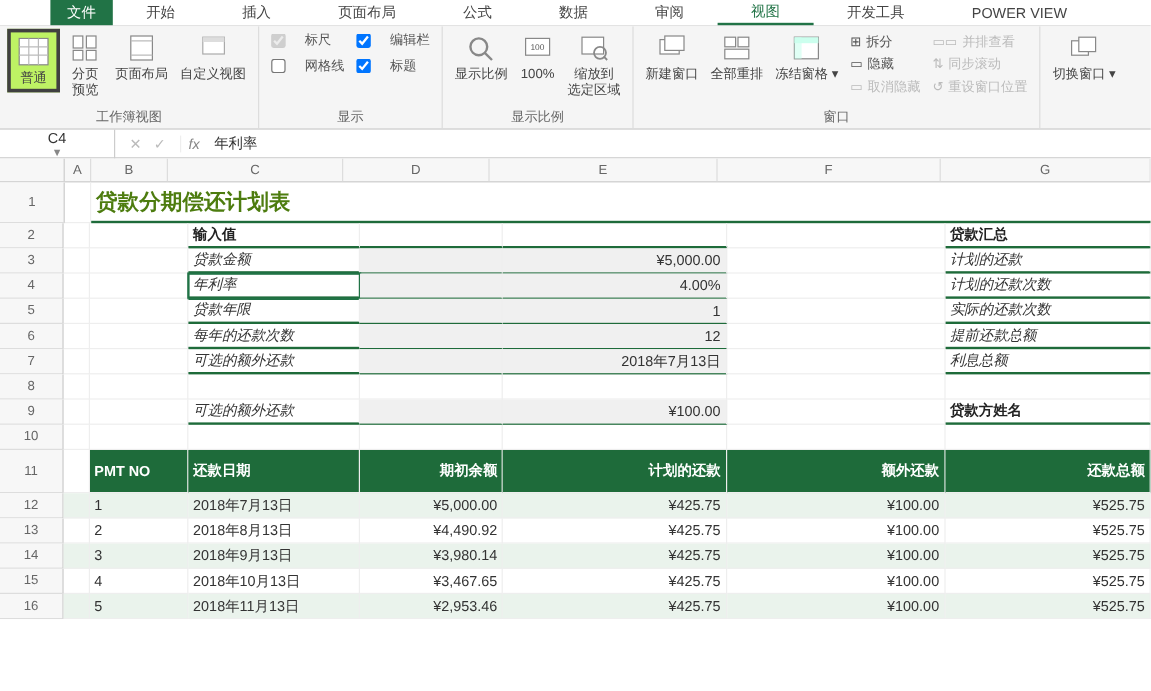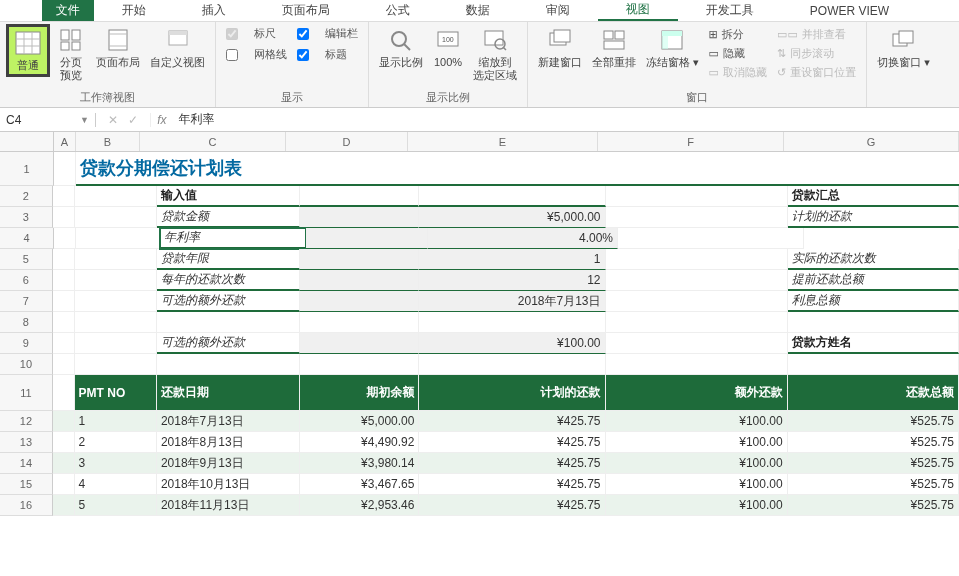--- a/index.html
+++ b/index.html
@@ -21,21 +21,21 @@
 .rbtn .ricon { width: 30px; height: 28px; display: flex; align-items: center; justify-content: center; }
 .rbtn .rlabel { font-size: 11px; color: #444; text-align: center; line-height: 13px; margin-top: 2px; }
 .chkrow { display: flex; align-items: center; gap: 16px; font-size: 11px; color: #555; padding: 2px 4px; }
 .chkrow input { width: 12px; height: 12px; }
 .vcol { display: flex; flex-direction: column; gap: 2px; }
 .mini-btn { display: flex; align-items: center; gap: 4px; font-size: 11px; color: #555; padding: 1px 4px; }
 .mini-btn.disabled { color: #bbb; }
 
 
 .formula-bar { display: flex; align-items: center; height: 24px; border-bottom: 1px solid #ccc; position: relative; }
-.namebox { width: 96px; border-right: 1px solid #ccc; padding: 0 6px; display: flex; align-items: center; justify-content: space-between; }
+.namebox { width: 96px; border-right: 1px solid #ccc; padding: 0 6px; display: flex; align-items: center; justify-content: space-between; flex-direction: column; }
 .namebox .dd { color: #888; font-size: 9px; }
 .fbar-icons { display: flex; align-items: center; gap: 10px; padding: 0 12px; color: #bbb; border-right: 1px solid #eee; }
 .fbar-fx { font-style: italic; color: #888; padding: 0 6px; }
 .fbar-input { flex: 1; padding: 0 6px; }
 
 
 .sheet { position: relative; overflow: hidden; }
 .colheaders { display: flex; height: 20px; border-bottom: 1px solid #ccc; background: #f7f7f7; }
 .corner { width: 54px; border-right: 1px solid #ccc; }
 .ch { border-right: 1px solid #ddd; display: flex; align-items: center; justify-content: center; color: #666; font-size: 11px; }
@@ -53,21 +53,21 @@
 .cell { border-right: 1px solid #eee; border-bottom: 1px solid #eee; display: flex; align-items: center; padding: 0 4px; font-size: 12px; position: relative; }
 .cell.A { width: 22px; }
 .cell.B { width: 84px; }
 .cell.C { width: 146px; }
 .cell.D { width: 122px; }
 .cell.E { width: 190px; justify-content: flex-end; }
 .cell.F { width: 186px; }
 .cell.G { width: 175px; }
 
 .row1 { height: 34px; }
-.title-text { font-size: 18px; font-weight: bold; color: #0369a1; }
+.title-text { font-size: 18px; font-weight: bold; color: #4d7c0f; }
 
 .section-head { font-weight: bold; color: #222; border-bottom: 2px solid #1e6b3a !important; }
 .ital { font-style: italic; color: #333; text-align: right; }
 .valcell { background: #f0f0f0; border-bottom: 1px solid #1e6b3a !important; }
 .underline-green { border-bottom: 2px solid #1e6b3a !important; }
 
 .row11 { height: 36px; }
 .th { background: #1e6b3a; color: #fff; font-weight: bold; font-size: 12px; }
 .th.B { padding: 2px 4px; line-height: 14px; }
 .datarow.alt .cell { background: #eaf3ec; }
@@ -336,20 +336,21 @@
         <div class="cell G ital underline-green">计划的还款</div>
       </div>
     <div class="row">
         <div class="rh">4</div>
         <div class="cell A"></div>
         <div class="cell B"></div>
         <div class="cell C ital underline-green selected-cell">年利率</div>
         <div class="cell D valcell"></div>
         <div class="cell E valcell">4.00%</div>
         <div class="cell F"></div>
+        <div class="cell G ital underline-green">计划的还款次数</div>
       </div>
     <div class="row">
         <div class="rh">5</div>
         <div class="cell A"></div>
         <div class="cell B"></div>
         <div class="cell C ital underline-green">贷款年限</div>
         <div class="cell D valcell"></div>
         <div class="cell E valcell">1</div>
         <div class="cell F"></div>
         <div class="cell G ital underline-green">实际的还款次数</div>

